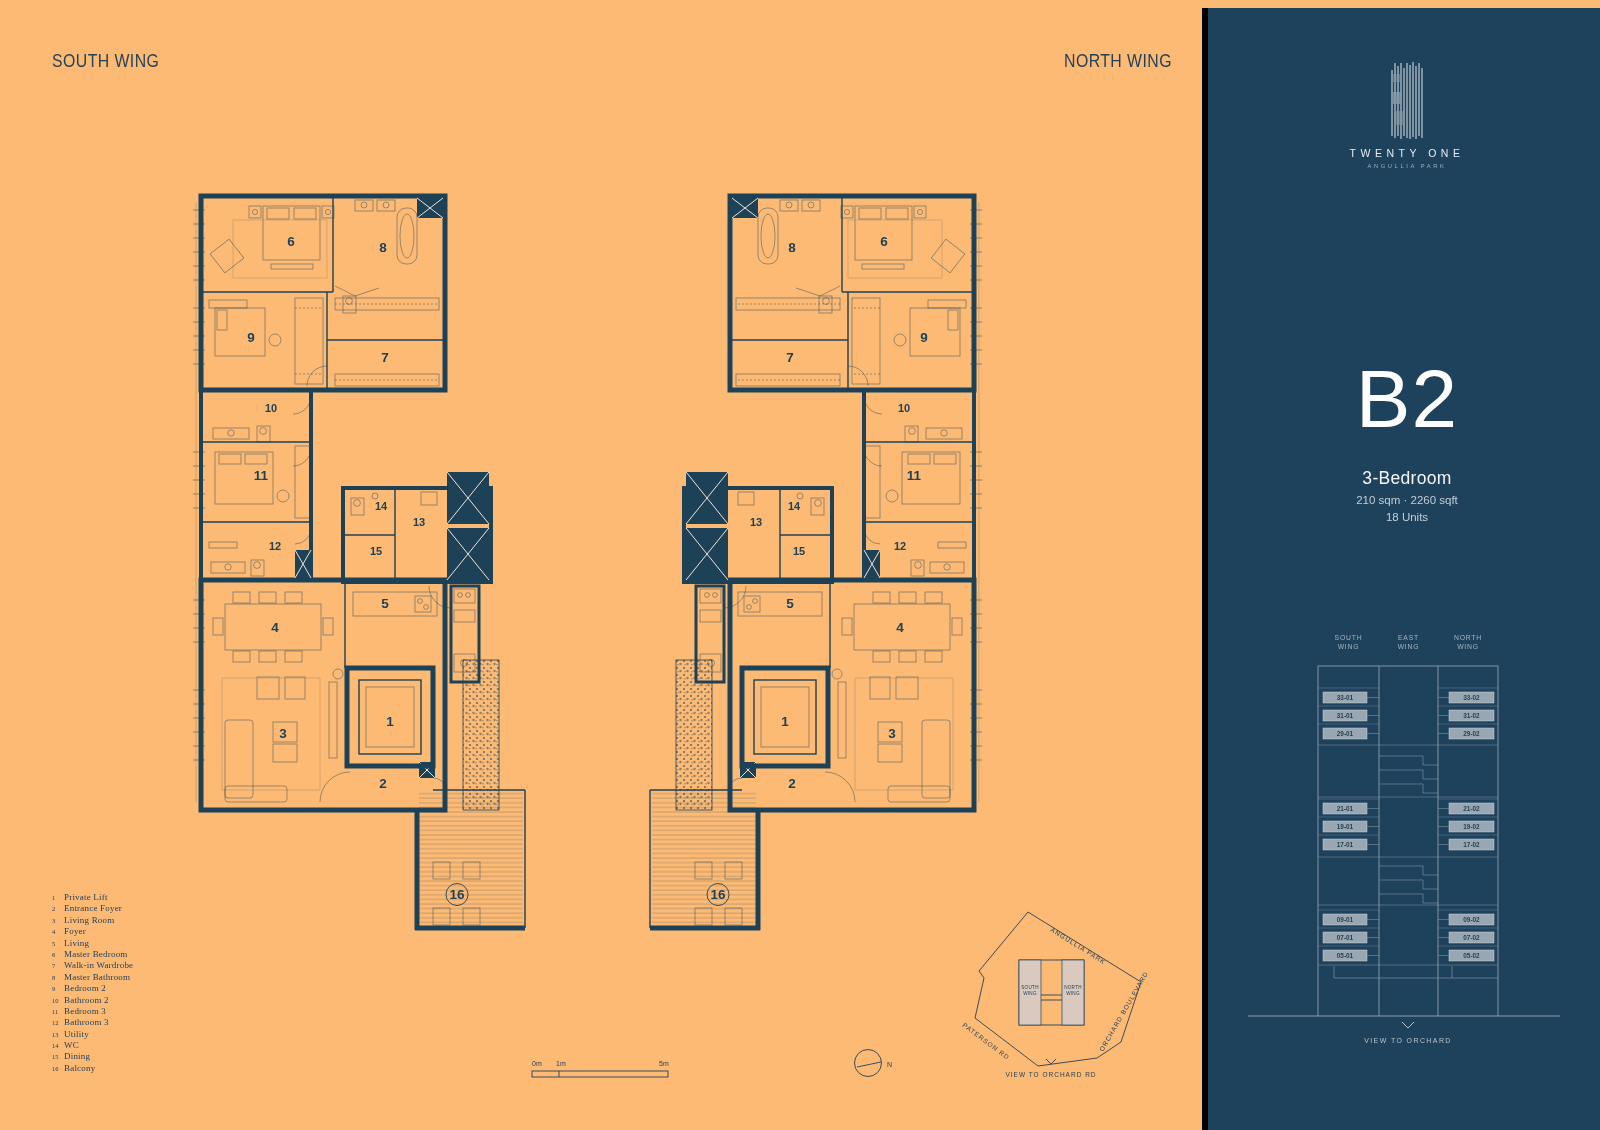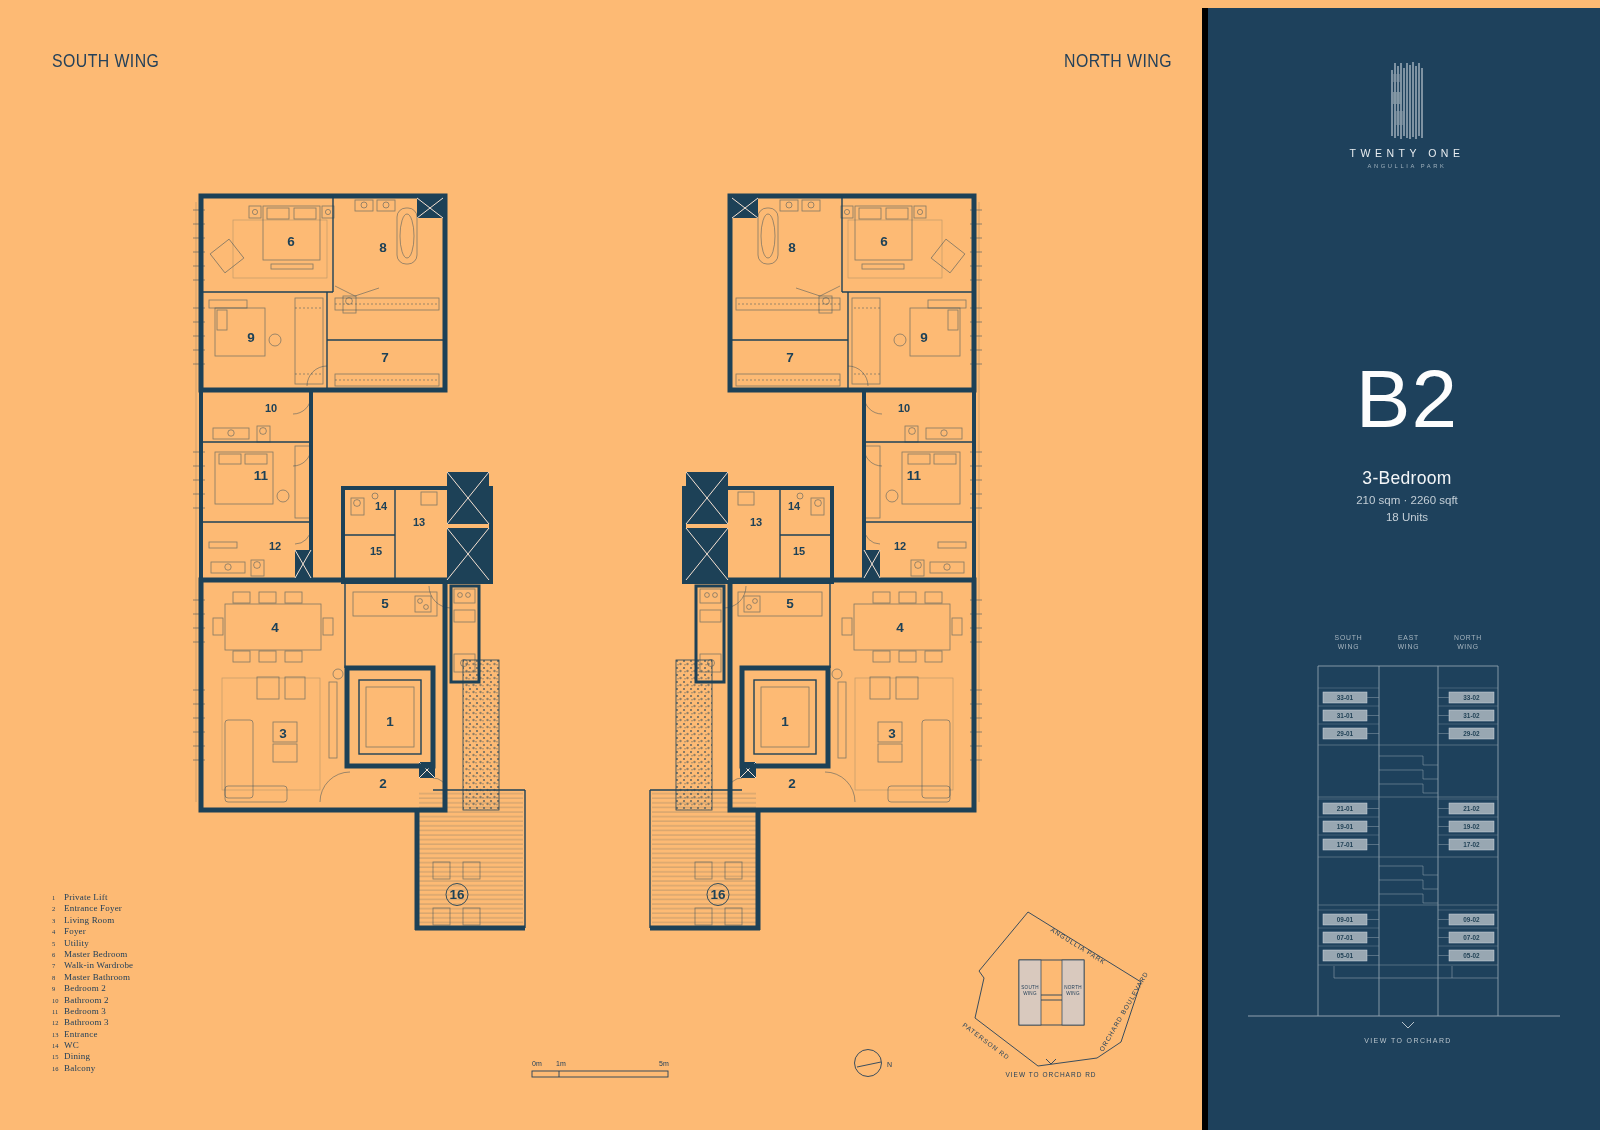--- a/index.html
+++ b/index.html
@@ -328,21 +328,21 @@
       <div class="legend-row">
         <span class="lnum">3</span>
         <span class="llab">Living Room</span>
       </div>
       <div class="legend-row">
         <span class="lnum">4</span>
         <span class="llab">Foyer</span>
       </div>
       <div class="legend-row">
         <span class="lnum">5</span>
-        <span class="llab">Utility</span>
+        <span class="llab">Living</span>
       </div>
       <div class="legend-row">
         <span class="lnum">6</span>
         <span class="llab">Master Bedroom</span>
       </div>
       <div class="legend-row">
         <span class="lnum">7</span>
         <span class="llab">Walk-in Wardrobe</span>
       </div>
       <div class="legend-row">
@@ -360,21 +360,21 @@
       <div class="legend-row">
         <span class="lnum">11</span>
         <span class="llab">Bedroom 3</span>
       </div>
       <div class="legend-row">
         <span class="lnum">12</span>
         <span class="llab">Bathroom 3</span>
       </div>
       <div class="legend-row">
         <span class="lnum">13</span>
-        <span class="llab">Entrance</span>
+        <span class="llab">Utility</span>
       </div>
       <div class="legend-row">
         <span class="lnum">14</span>
         <span class="llab">WC</span>
       </div>
       <div class="legend-row">
         <span class="lnum">15</span>
         <span class="llab">Dining</span>
       </div>
       <div class="legend-row">

